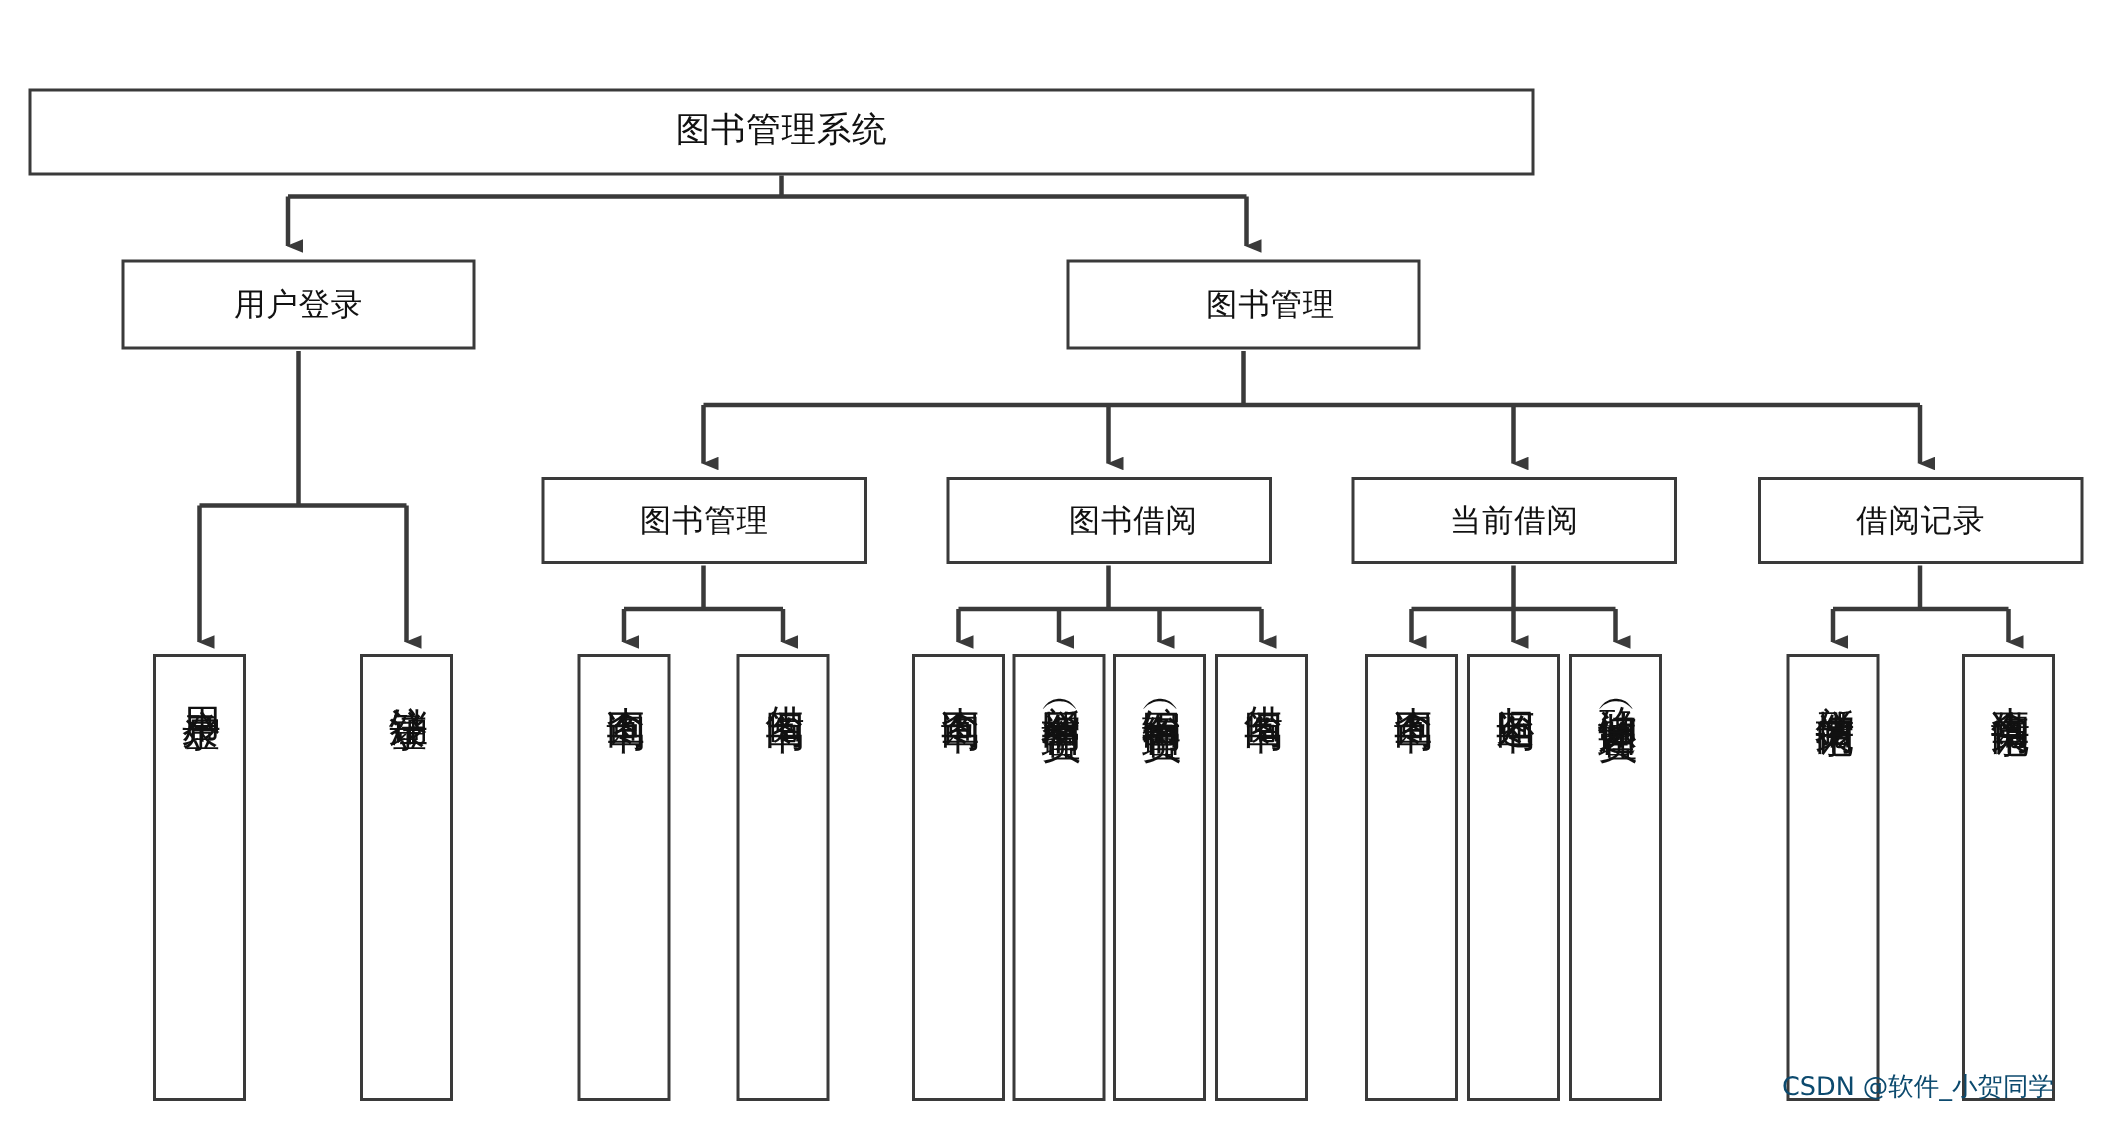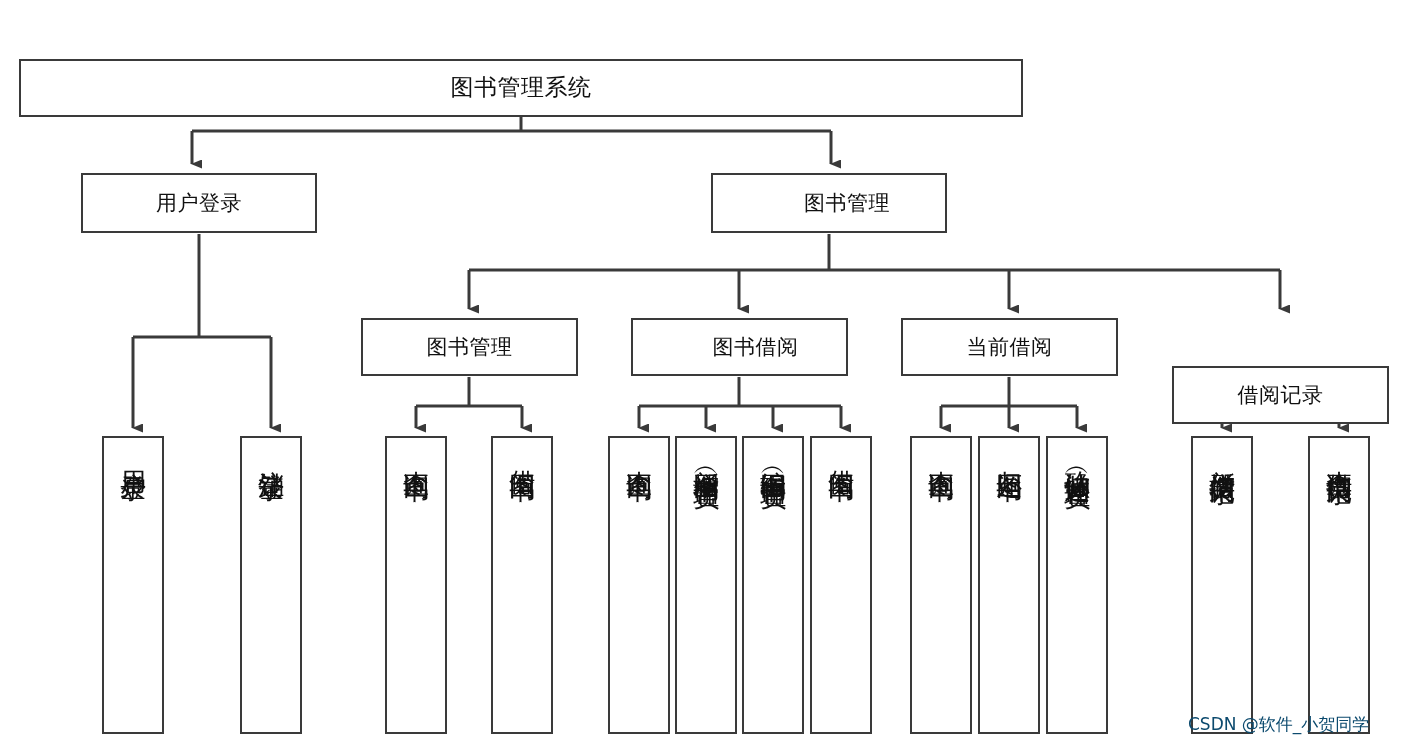--- a/index.html
+++ b/index.html
@@ -139,21 +139,21 @@
 
   <div class="node horizontal" style="left:361px; top:318px; width:217px; height:58px;">
     <span class="node-label">图书管理</span>
   </div>
   <div class="node horizontal" style="left:631px; top:318px; width:217px; height:58px;padding-left:32px;">
     <span class="node-label">图书借阅</span>
   </div>
   <div class="node horizontal" style="left:901px; top:318px; width:217px; height:58px;">
     <span class="node-label">当前借阅</span>
   </div>
-  <div class="node horizontal" style="left:1172px; top:318px; width:217px; height:58px;margin-top:48px;">
+  <div class="node horizontal" style="left:1172px; top:318px; width:217px; height:58px;">
     <span class="node-label">借阅记录</span>
   </div>
 
   <div class="node vertical" style="left:102px; top:436px; width:62px; height:298px;">
     <span class="node-label">用户登录</span>
   </div>
   <div class="node vertical" style="left:240px; top:436px; width:62px; height:298px;">
     <span class="node-label">注销登录</span>
   </div>
 

